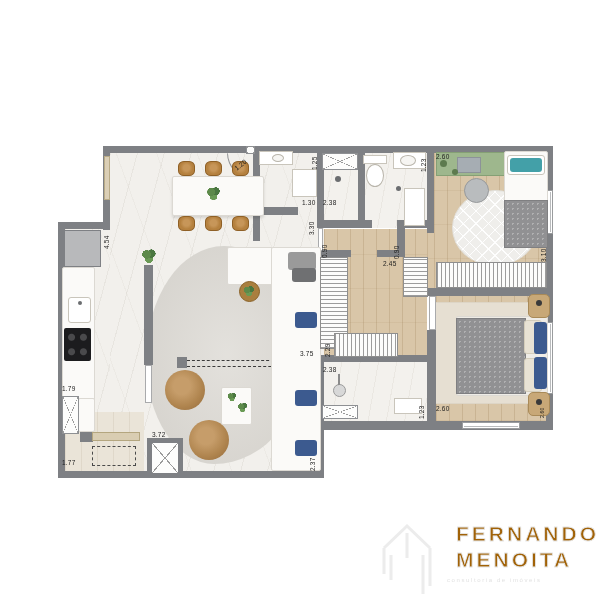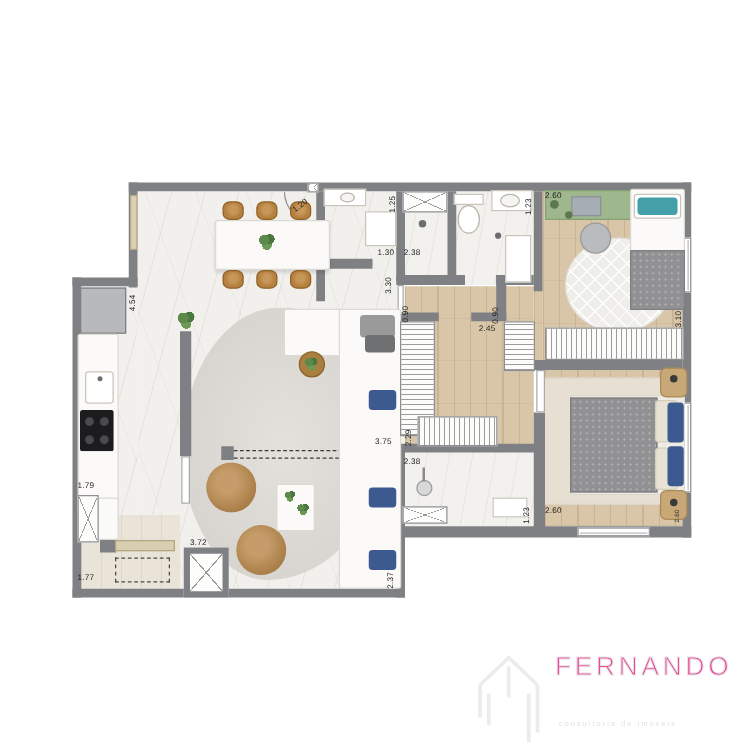--- a/index.html
+++ b/index.html
@@ -59,22 +59,22 @@
   
   .dim{position:absolute;font-size:6.5px;line-height:7px;color:#1d1d1d;white-space:nowrap;letter-spacing:.2px;}
   .dim.v{transform:rotate(-90deg);transform-origin:0 0;}
   .dim.tiny{font-size:5px;}
   .dim.diag{transform:rotate(-38deg);transform-origin:0 0;}
   
   .dot{border-radius:50%;background:#6b6d70;}
   .fixt{background:#ffffff;border:1px solid #c9c5bb;box-sizing:border-box;}
   .oval{border:1px solid #b9b5ab;border-radius:50%;background:#f6f5f2;box-sizing:border-box;}
   
-  #logo-name1,#logo-name2{position:absolute;font-weight:normal;font-size:21px;letter-spacing:3px;
-    color:#ec4899;-webkit-text-stroke:.8px #e7e7e7;}
+  #logo-name1,#logo-name2{position:absolute;font-weight:bold;font-size:21px;letter-spacing:3px;
+    color:#a16207;margin-left:12px;-webkit-text-stroke:.8px #e7e7e7;}
   #logo-tag{position:absolute;font-size:6px;letter-spacing:1.6px;color:#e2e2e2;}
 </style>
 </head>
 <body>
 
 <div id="canvas">
 
   <div class="abs marble" style="left:110px;top:153px;width:214px;height:318px;"></div>
   <div class="abs marble" style="left:65px;top:229px;width:45px;height:242px;"></div>
   <div class="abs marble2" style="left:317px;top:153px;width:110px;height:75px;"></div>
@@ -231,16 +231,17 @@
   <span class="dim" style="left:62px;top:385px;">1.79</span>
   <span class="dim" style="left:152px;top:431px;">3.72</span>
   <span class="dim" style="left:62px;top:459px;">1.77</span>
   <span class="dim v" style="left:309px;top:471px;">2.37</span>
 
   <div class="abs" style="left:374px;top:514px;width:220px;height:82px;">
     <svg width="64" height="80" viewBox="0 0 64 80" style="position:absolute;left:0;top:2px;" fill="none" stroke="#ececec" stroke-width="3">
       <path d="M10 32 L33 10 L56 32 M10 32 L10 58 M17 39 L17 64 M33 17 L33 42 M49 39 L49 78 M56 32 L56 70"></path>
     </svg>
     <span id="logo-name1" style="left:70px;top:8px;">FERNANDO</span>
+    <span id="logo-name2" style="left:70px;top:34px;">MENOITA</span>
     <span id="logo-tag" style="left:73px;top:63px;">consultoria de imóveis</span>
   </div>
 
 </div>
 
 </body></html>

